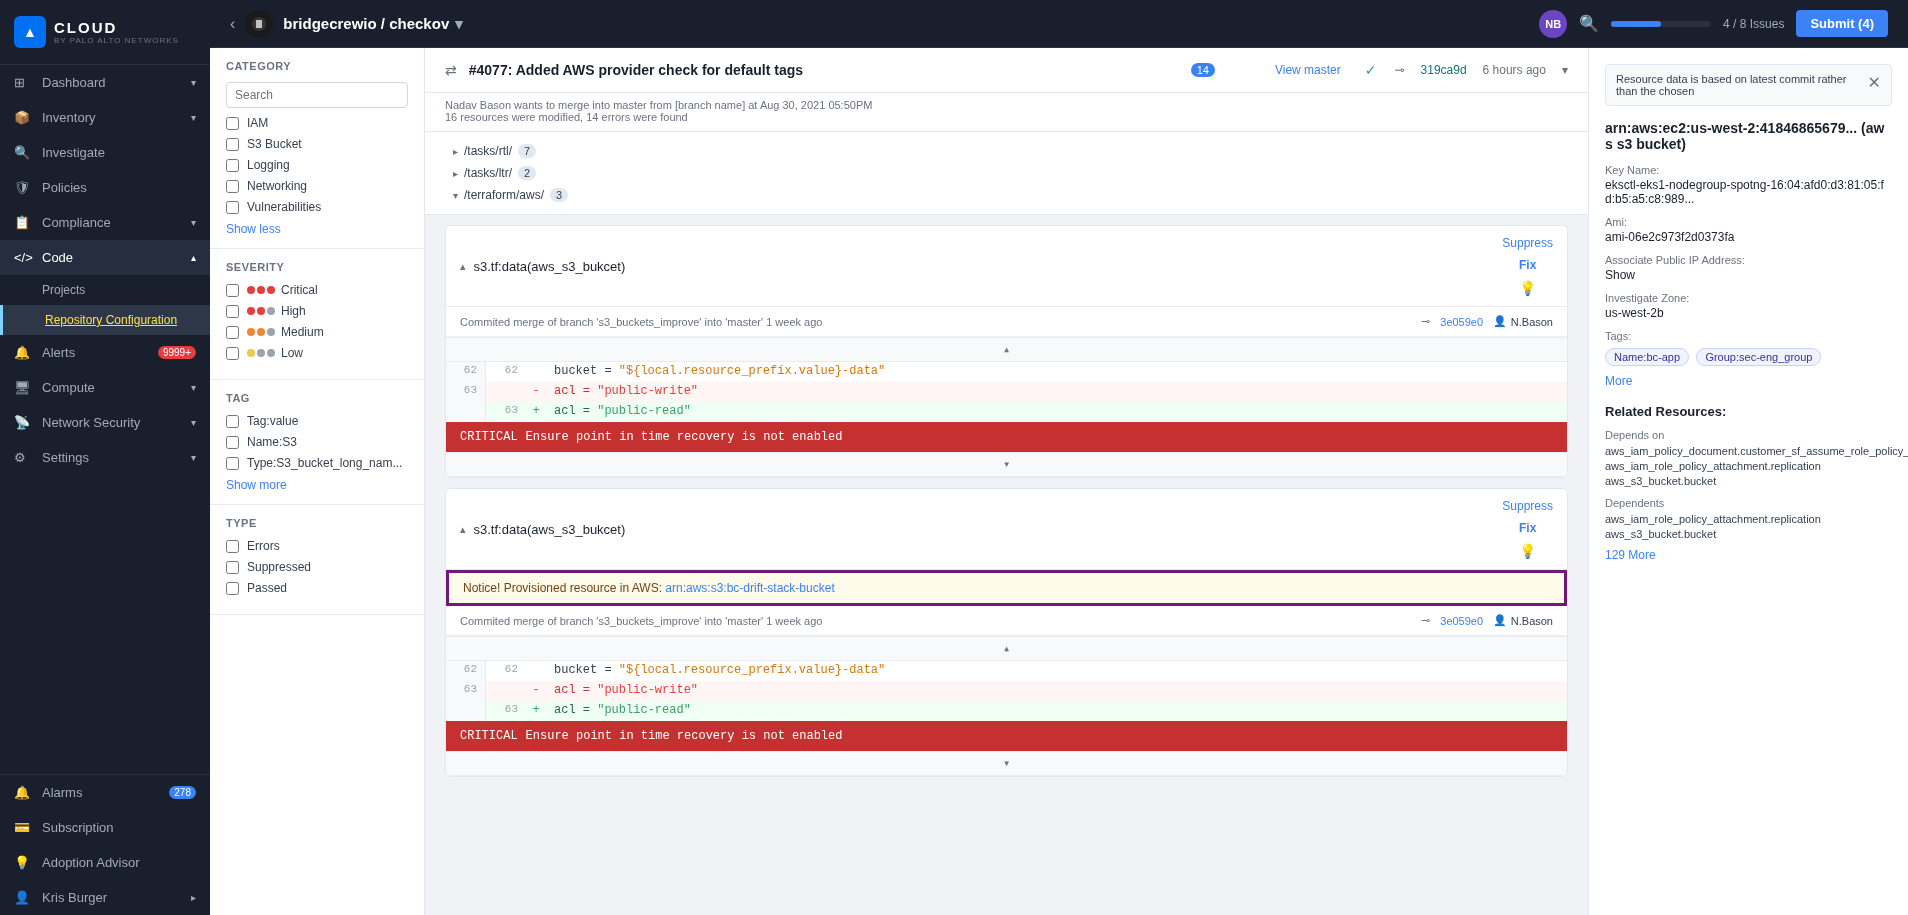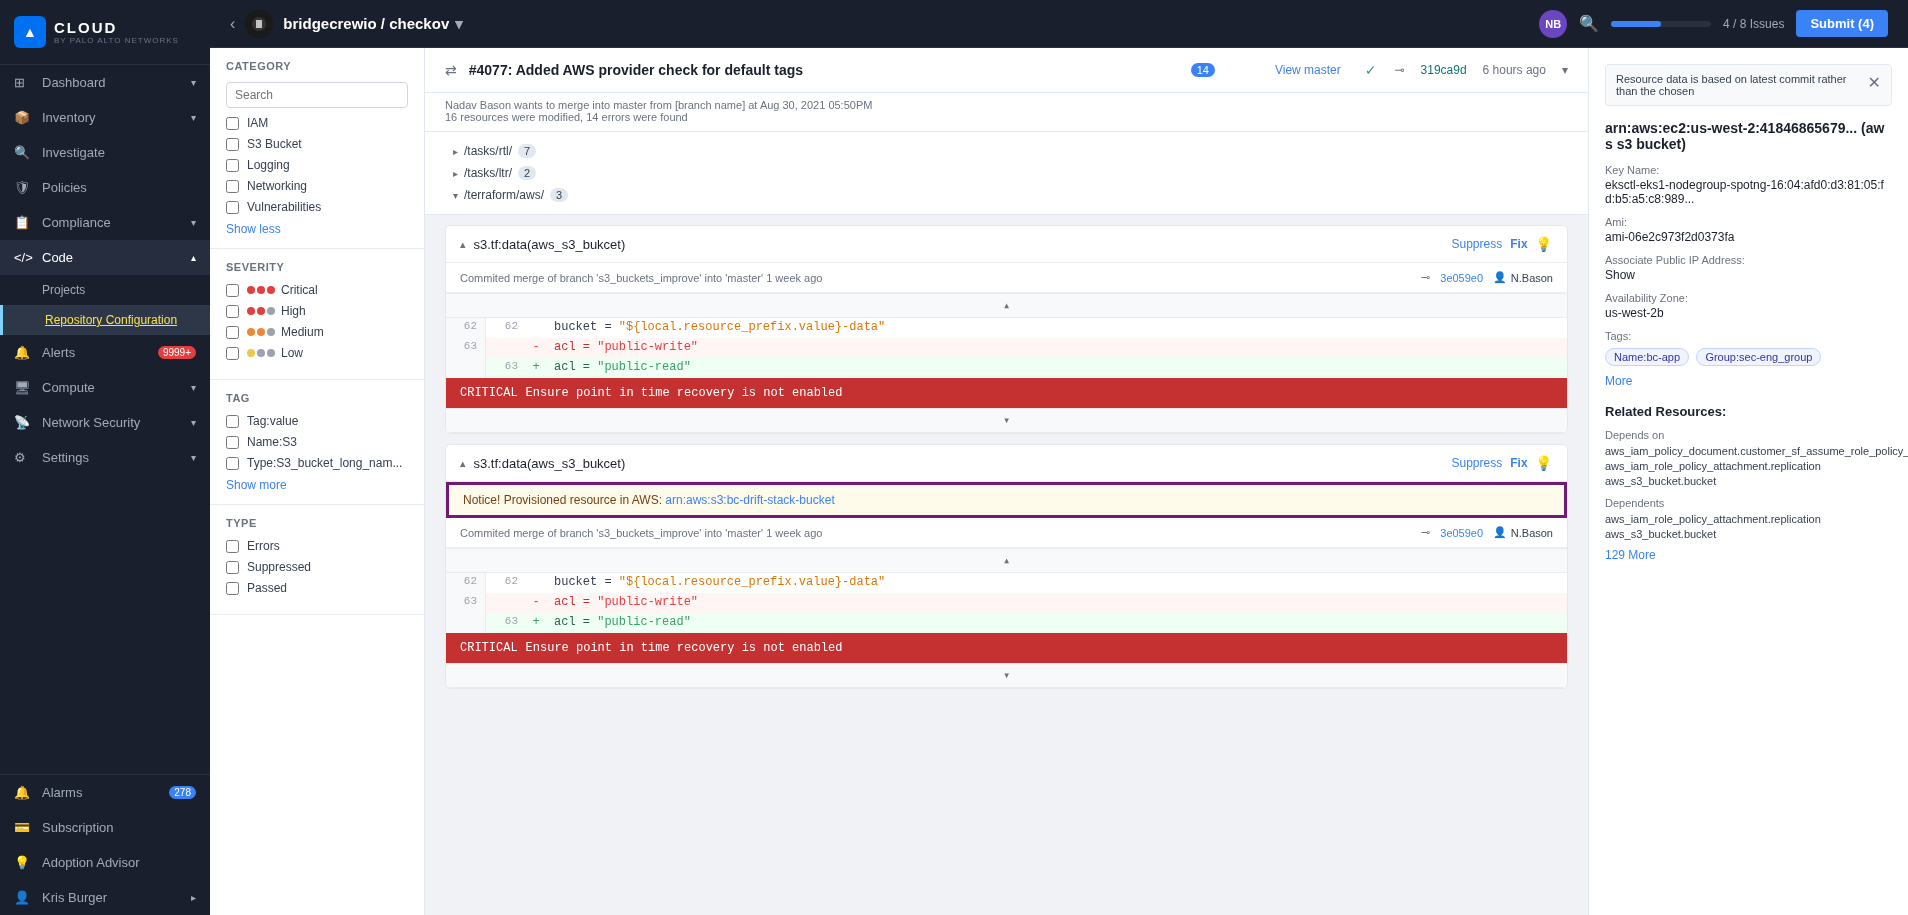--- a/index.html
+++ b/index.html
@@ -70,21 +70,21 @@
     
     .file-tree { padding: 8px 20px; background: #f8f9fa; }
     .tree-item { display: flex; align-items: center; padding: 4px 8px; cursor: pointer; color: #374151; font-size: 12px; }
     .tree-chevron { margin-right: 6px; font-size: 10px; color: #6b7280; }
 
     
     .resource-block { margin: 10px 20px; background: white; border: 1px solid #e2e8f0; border-radius: 6px; overflow: hidden; }
     .resource-header { display: flex; align-items: center; padding: 10px 14px; background: white; border-bottom: 1px solid #e8ecf0; }
     .resource-title { font-size: 13px; color: #1a202c; font-weight: 500; flex: 1; }
     .resource-chevron { color: #6b7280; margin-right: 8px; font-size: 11px; }
-    .resource-actions { display: flex; align-items: center; gap: 8px; }
+    .resource-actions { display: flex; align-items: center; gap: 8px; flex-direction: column; }
     .suppress-btn { color: #3b82f6; font-size: 12px; cursor: pointer; }
     .fix-btn { color: #3b82f6; font-size: 12px; cursor: pointer; font-weight: 600; }
     .bulb-icon { color: #ecc94b; font-size: 14px; }
 
     .commit-info { padding: 8px 14px; font-size: 11px; color: #6b7280; display: flex; align-items: center; justify-content: space-between; border-bottom: 1px solid #f0f0f0; }
     .commit-right { display: flex; align-items: center; gap: 10px; }
     .commit-hash { color: #3b82f6; }
     .commit-author { display: flex; align-items: center; gap: 4px; color: #374151; }
 
     .code-block { font-family: 'Courier New', monospace; font-size: 12px; }
@@ -501,21 +501,21 @@
 
       <div class="detail-label">Key Name:</div>
       <div class="detail-value">eksctl-eks1-nodegroup-spotng-16:04:afd0:d3:81:05:fd:b5:a5:c8:989...</div>
 
       <div class="detail-label">Ami:</div>
       <div class="detail-value">ami-06e2c973f2d0373fa</div>
 
       <div class="detail-label">Associate Public IP Address:</div>
       <div class="detail-value">Show</div>
 
-      <div class="detail-label">Availability Zone:</div>
+      <div class="detail-label">Investigate Zone:</div>
       <div class="detail-value">us-west-2b</div>
 
       <div class="detail-label">Tags:</div>
       <div>
         <span class="tag-pill">Name:bc-app</span>
         <span class="tag-pill">Group:sec-eng_group</span>
       </div>
       <a class="more-link">More</a>
 
       <div class="related-title">Related Resources:</div>

